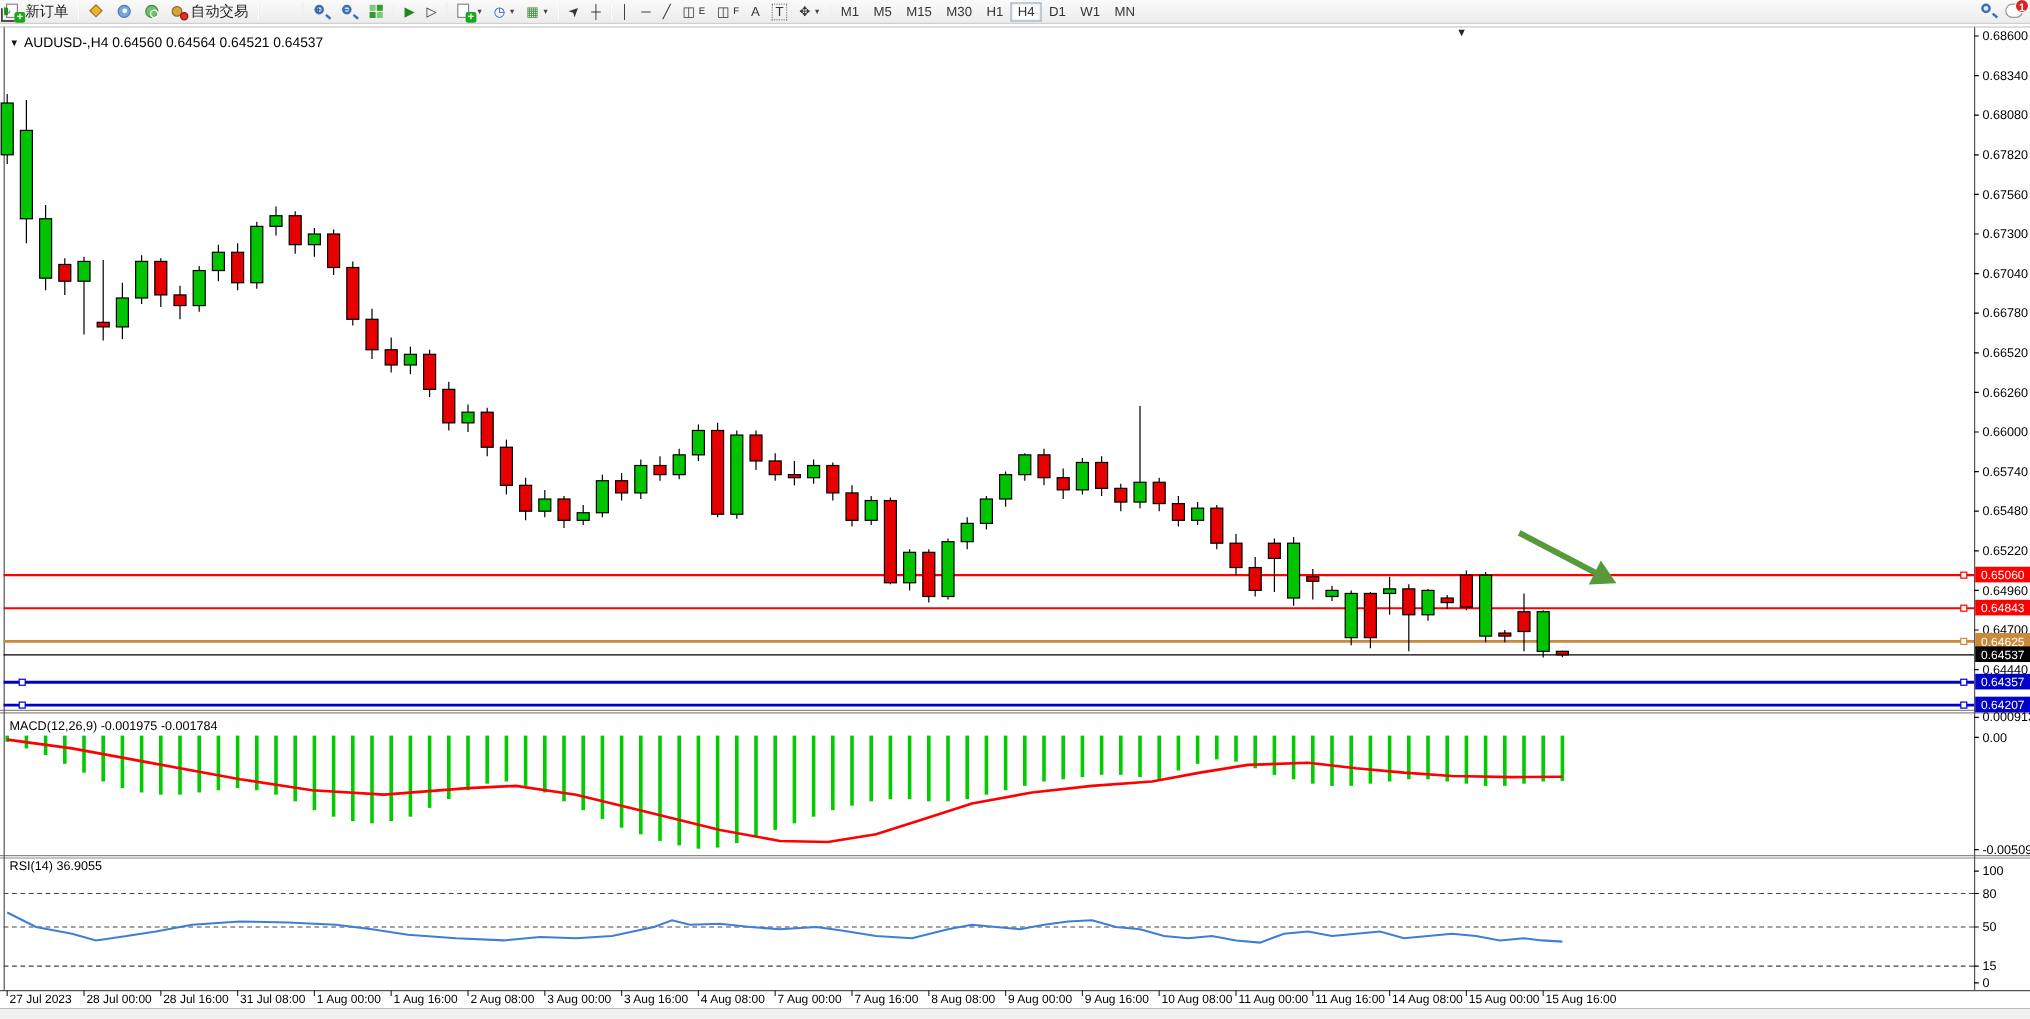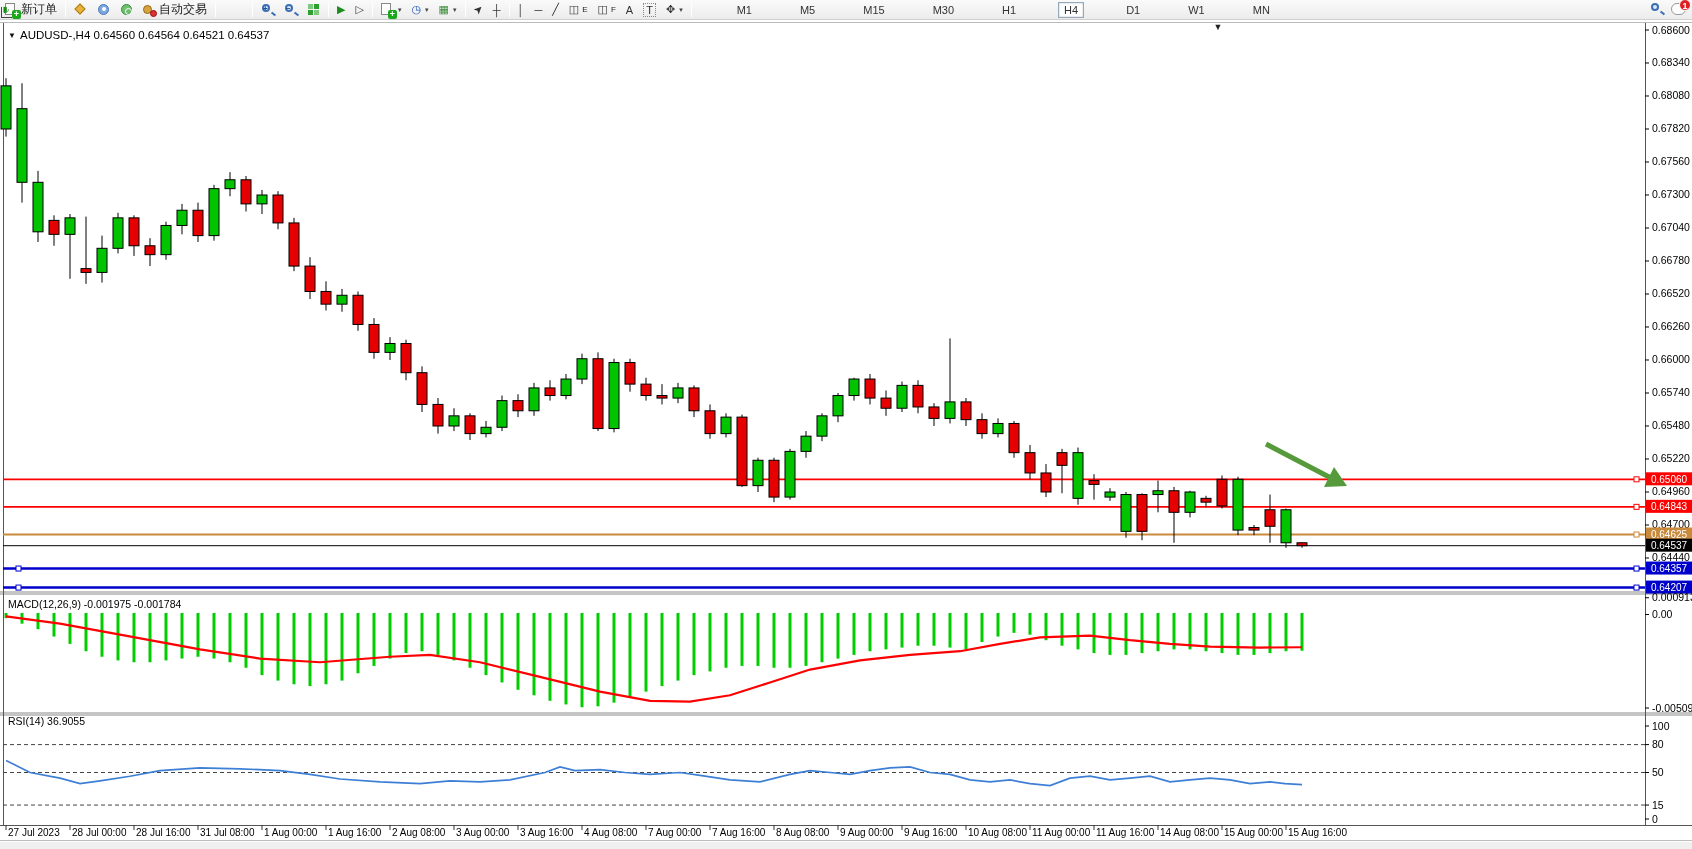--- a/index.html
+++ b/index.html
@@ -32,21 +32,21 @@
   .mag:after { content:""; position:absolute; left:7px; top:7px; width:5px; height:2px; background:#3c6eb4; transform:rotate(40deg);}
   .magsign { position:absolute; left:2px; top:1px; font-size:8px; font-weight:bold; color:#20508c; z-index:2;}
   .grid4 { position:absolute; left:1px; top:1px; width:11px; height:11px; }
   .grid4 i { position:absolute; width:5px; height:5px; background:#2ca02c; }
   .grid4 i:nth-child(1){left:0;top:0;background:#7ec87e;} .grid4 i:nth-child(2){right:0;top:0;}
   .grid4 i:nth-child(3){left:0;bottom:0;} .grid4 i:nth-child(4){right:0;bottom:0;background:#7ec87e;}
   .axis-ic { position:absolute; left:1px; bottom:1px; width:11px; height:11px;
              border-left:1.5px solid #444; border-bottom:1.5px solid #444; }
   .axis-ic i { position:absolute; font-size:8px; color:#1a8c1a; left:1px; top:-2px; font-style:normal;}
   .glyph { font-size:11px; color:#333; }
-  .tf { padding:1px 5px; font-size:11px; color:#333; border:1px solid transparent;margin-left:36px; }
+  .tf { padding:1px 5px; font-size:11px; color:#333; border:1px solid transparent; }
   .tf.active { background:#fff; border:1px solid #98a8b8; box-shadow:inset 0 0 2px #aeb8c4;text-align:right; }
   #tb-right { position:absolute; right:6px; top:2px; display:flex; gap:8px; align-items:center;}
   .bub { position:relative; width:15px; height:12px; border:1.5px solid #9a9a9a; border-radius:7px; background:#fdfdfd;}
   .badge { position:absolute; right:-6px; top:-5px; min-width:12px; height:12px; border-radius:7px;
            background:#e02020; color:#fff; font-size:9px; line-height:12px; text-align:center; padding:0 2px;
            border:1px solid #fff; font-weight:bold;}
   
   #chartwrap { position:absolute; left:0; top:20px; }
   svg text { font-family:"Liberation Sans", sans-serif; }
 </style>

